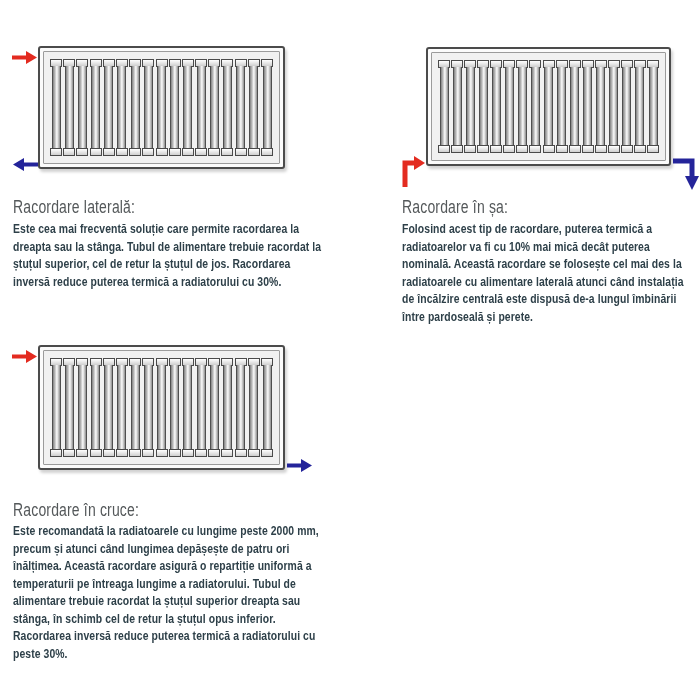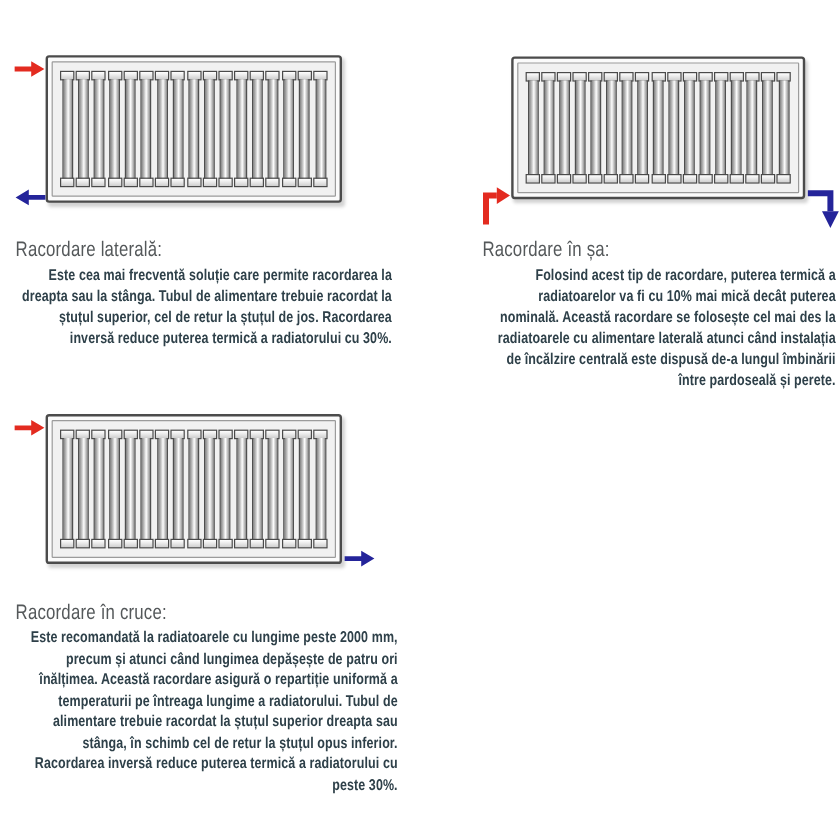--- a/index.html
+++ b/index.html
@@ -1,18 +1,18 @@
 <!DOCTYPE html>
 <html style="--supply-red: #e32b20; --return-blue: #24249a; --radiator-border: #4b4b4b; --title-text: #54585a; --body-text: #2e4049;"><head>
 <meta charset="utf-8">
 <style>
   html,body { margin:0; padding:0; background:#ffffff; }
   .page {
     position:relative; width:700px; height:700px; background:#ffffff;
-    font-family:"Liberation Sans", sans-serif; overflow:hidden;text-align:right;
+    font-family:"Liberation Sans", sans-serif; overflow:hidden;
   }
   
   .radiator {
     position:absolute; box-sizing:border-box;
     border:2px solid #4b4b4b; border-radius:3px; background:#fbfbfb;
     padding:3px; box-shadow:2px 3px 3px rgba(0,0,0,0.18);
   }
   .radiator-inner {
     position:relative; width:100%; height:100%; box-sizing:border-box;
     border:1px solid #9b9b9b; background:#f1f1f1; border-radius:1px;

